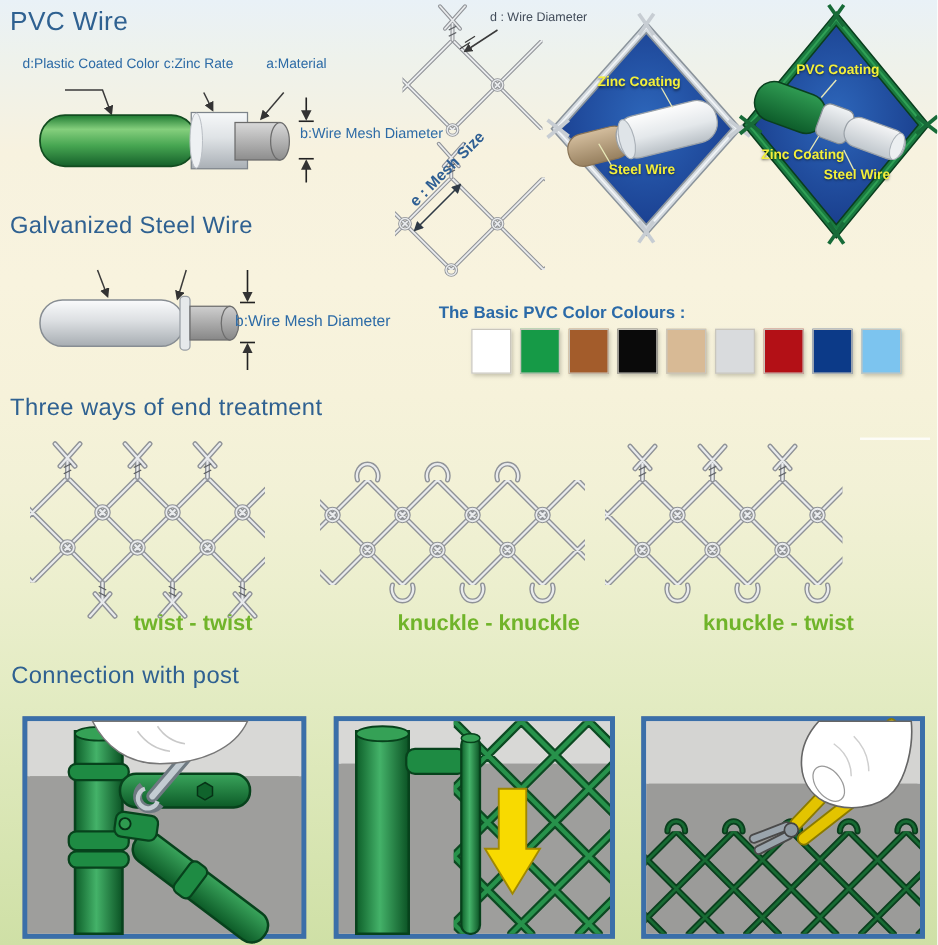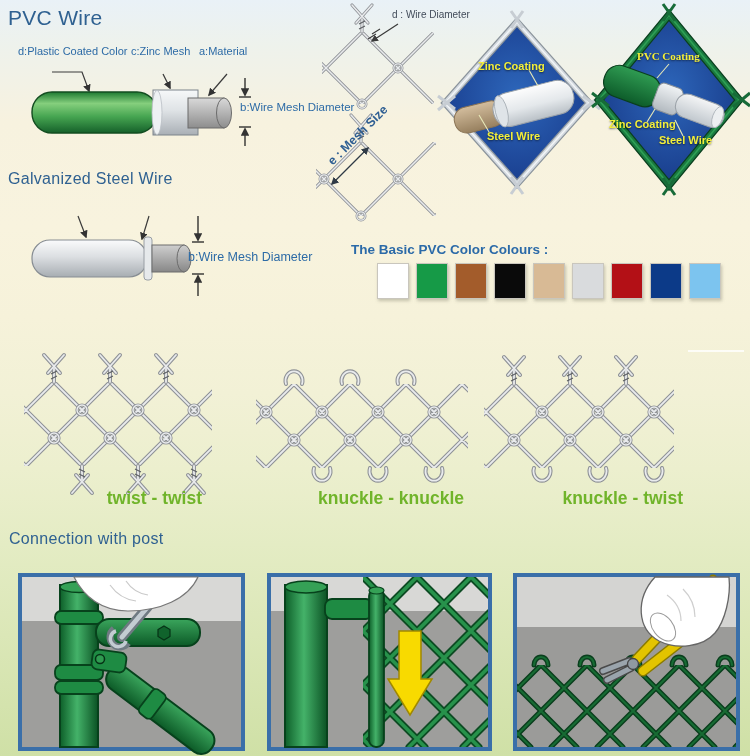--- a/index.html
+++ b/index.html
@@ -1,21 +1,21 @@
 <!DOCTYPE html>
 <html><head>
 <meta charset="utf-8">
 <style>
   html,body{margin:0;padding:0;}
   body{font-family:"Liberation Sans", sans-serif;}
   #canvas{position:relative;width:750px;height:756px;overflow:hidden;
     background:linear-gradient(180deg,#e9f1f7 0%,#eef2ec 6%,#f7f2df 16%,#f8f3de 30%,
       #f6f2da 42%,#f2f1d6 52%,#ecefce 62%,#e4ecc4 72%,#dbe7b7 84%,#cfe0a6 100%);}
   .abs{position:absolute;}
-  .heading{color:#2f6191;font-size:16px;letter-spacing:.3px;white-space:nowrap;}
+  .heading{color:#2f6191;font-size:19px;letter-spacing:.3px;white-space:nowrap;}
   .heading-lg{font-size:21px;}
   .lbl-blue{color:#2d6ba6;font-size:11px;white-space:nowrap;}
   .lbl-dim{color:#2d6ba6;font-size:11.5px;white-space:nowrap;}
   .lbl-dim2{color:#2d6ba6;font-size:12.5px;white-space:nowrap;}
   .lbl-dark{color:#424c5a;font-size:10px;white-space:nowrap;}
   .lbl-mesh-size{color:#2f5f93;font-size:12.5px;font-weight:bold;white-space:nowrap;
     transform:rotate(-45deg);transform-origin:0 50%;}
   .lbl-yellow{color:#f3ef3a;font-size:11px;font-weight:bold;white-space:nowrap;
     text-shadow:0 1px 2px rgba(0,0,0,.55);}
   .colours-title{color:#2b6aa8;font-size:13.5px;font-weight:bold;white-space:nowrap;}
@@ -27,22 +27,22 @@
   .frame svg{display:block;width:100%;height:100%;}
   svg{overflow:visible;}
 </style>
 </head>
 <body>
 
 <div id="canvas">
 
   <div class="abs heading heading-lg" style="left:8px;top:6px;">PVC Wire</div>
   <div class="abs lbl-blue" style="left:18px;top:45px;">d:Plastic Coated Color</div>
-  <div class="abs lbl-blue" style="left:131px;top:45px;">c:Zinc Mesh</div>
-  <div class="abs lbl-blue" style="left:199px;top:45px;">a:Material</div>
+  <div class="abs lbl-blue" style="left:131px;top:45px;">c:Zinc Rate</div>
+  <div class="abs lbl-blue" style="left:213px;top:45px;">a:Material</div>
 
   <svg class="abs" style="left:10px;top:60px;" width="370" height="95" viewBox="0 0 370 95">
     <defs>
       <linearGradient id="pvcGreen" x1="0" y1="0" x2="0" y2="1">
         <stop offset="0" stop-color="#1d7a31"></stop>
           <stop offset="0.28" stop-color="#85cf7d"></stop>
         <stop offset="0.6" stop-color="#46a551"></stop>
           <stop offset="1" stop-color="#15602a"></stop>
       </linearGradient>
       <linearGradient id="pvcZinc" x1="0" y1="0" x2="0" y2="1">
@@ -206,21 +206,21 @@
       <rect x="-10" y="-14" width="26" height="28" rx="6" fill="url(#d2ring)" stroke="#8a9198" stroke-width="1"></rect>
       <rect x="12" y="-12" width="50" height="24" rx="11" fill="url(#d2core)" stroke="#9aa1a8" stroke-width="1"></rect>
       <ellipse cx="56" cy="0" rx="5" ry="11" fill="#eceff1" stroke="#aab1b8" stroke-width="0.8"></ellipse>
     </g>
     <g stroke="#e8e9b8" stroke-width="1.1">
       <line x1="76" y1="58" x2="64" y2="72"></line>
       <line x1="54" y1="116" x2="62" y2="103"></line>
       <line x1="90" y1="130" x2="82" y2="114"></line>
     </g>
   </svg>
-  <div class="abs lbl-yellow" style="left:637px;top:50px;font-family:Liberation Serif, serif;">PVC Coating</div>
+  <div class="abs lbl-yellow" style="left:637px;top:50px;">PVC Coating</div>
   <div class="abs lbl-yellow" style="left:609px;top:118px;">Zinc Coating</div>
   <div class="abs lbl-yellow" style="left:659px;top:134px;">Steel Wire</div>
 
   <div class="abs heading" style="left:8px;top:170px;">Galvanized Steel Wire</div>
   <svg class="abs" style="left:14px;top:212px;" width="350" height="88" viewBox="0 0 350 88">
     <defs>
       <linearGradient id="galvOuter" x1="0" y1="0" x2="0" y2="1">
         <stop offset="0" stop-color="#fafbfc"></stop>
           <stop offset="0.45" stop-color="#dcdfe2"></stop>
         <stop offset="1" stop-color="#a7adb2"></stop>
@@ -254,20 +254,21 @@
   <div class="swatch" style="left: 377px; background-color: rgb(255, 255, 255);"></div>
   <div class="swatch" style="left: 416px; background-color: rgb(22, 154, 71);"></div>
   <div class="swatch" style="left: 455px; background-color: rgb(163, 92, 43);"></div>
   <div class="swatch" style="left: 494px; background-color: rgb(10, 10, 10);"></div>
   <div class="swatch" style="left: 533px; background-color: rgb(216, 186, 149);"></div>
   <div class="swatch" style="left: 572px; background-color: rgb(217, 219, 221);"></div>
   <div class="swatch" style="left: 611px; background-color: rgb(179, 16, 22);"></div>
   <div class="swatch" style="left: 650px; background-color: rgb(12, 58, 136);"></div>
   <div class="swatch" style="left: 689px; background-color: rgb(124, 196, 239);"></div>
 
+  <div class="abs heading" style="left:8px;top:316px;">Three ways of end treatment</div>
 
   <svg class="abs" style="left:24px;top:350px;" width="188" height="150" viewBox="0 0 188 150">
       <defs>
         <clipPath id="meshclip3">
           <rect x="0" y="32" width="188" height="84"></rect>
         </clipPath>
       </defs>
       <g clip-path="url(#meshclip3)">
         <path d="M-194 32 L-110 116 M-194 32 L-278 116 M-138 32 L-54 116 M-138 32 L-222 116 M-82 32 L2 116 M-82 32 L-166 116 M-26 32 L58 116 M-26 32 L-110 116 M30 32 L114 116 M30 32 L-54 116 M86 32 L170 116 M86 32 L2 116 M142 32 L226 116 M142 32 L58 116 M198 32 L282 116 M198 32 L114 116 M254 32 L338 116 M254 32 L170 116 " fill="none" stroke="#8f9297" stroke-width="4" stroke-linecap="round"></path>
         <path d="M-194 32 L-110 116 M-194 32 L-278 116 M-138 32 L-54 116 M-138 32 L-222 116 M-82 32 L2 116 M-82 32 L-166 116 M-26 32 L58 116 M-26 32 L-110 116 M30 32 L114 116 M30 32 L-54 116 M86 32 L170 116 M86 32 L2 116 M142 32 L226 116 M142 32 L58 116 M198 32 L282 116 M198 32 L114 116 M254 32 L338 116 M254 32 L170 116 " fill="none" stroke="#e9ebed" stroke-width="1.8" stroke-linecap="round"></path>

